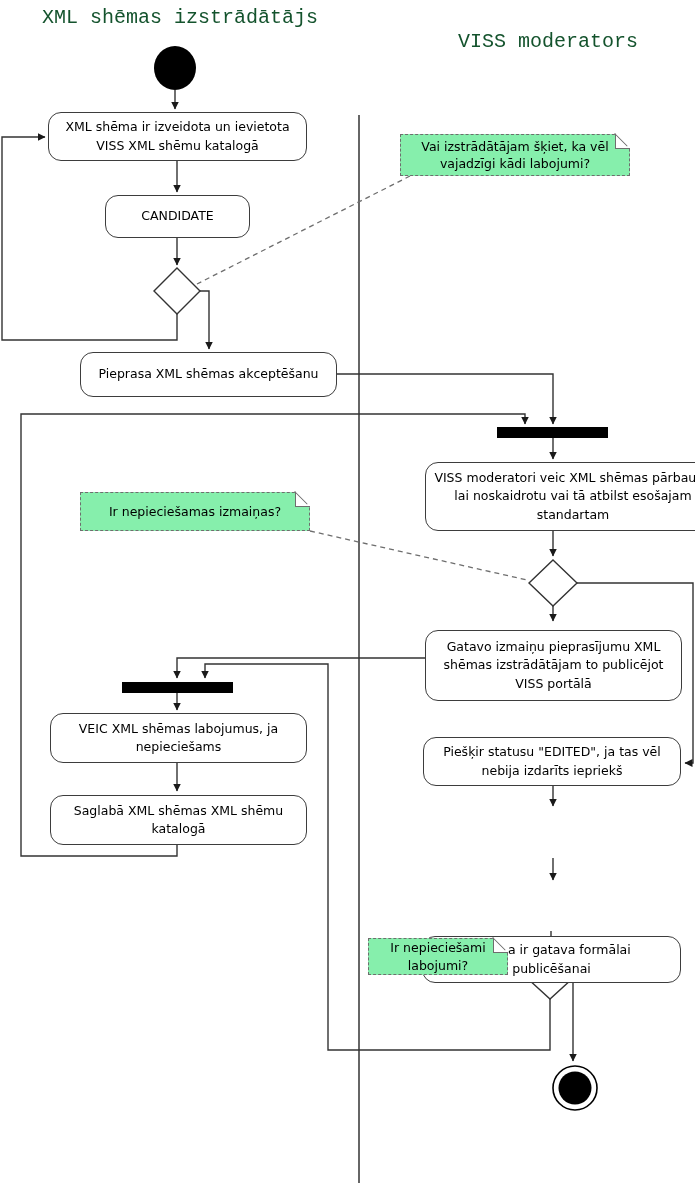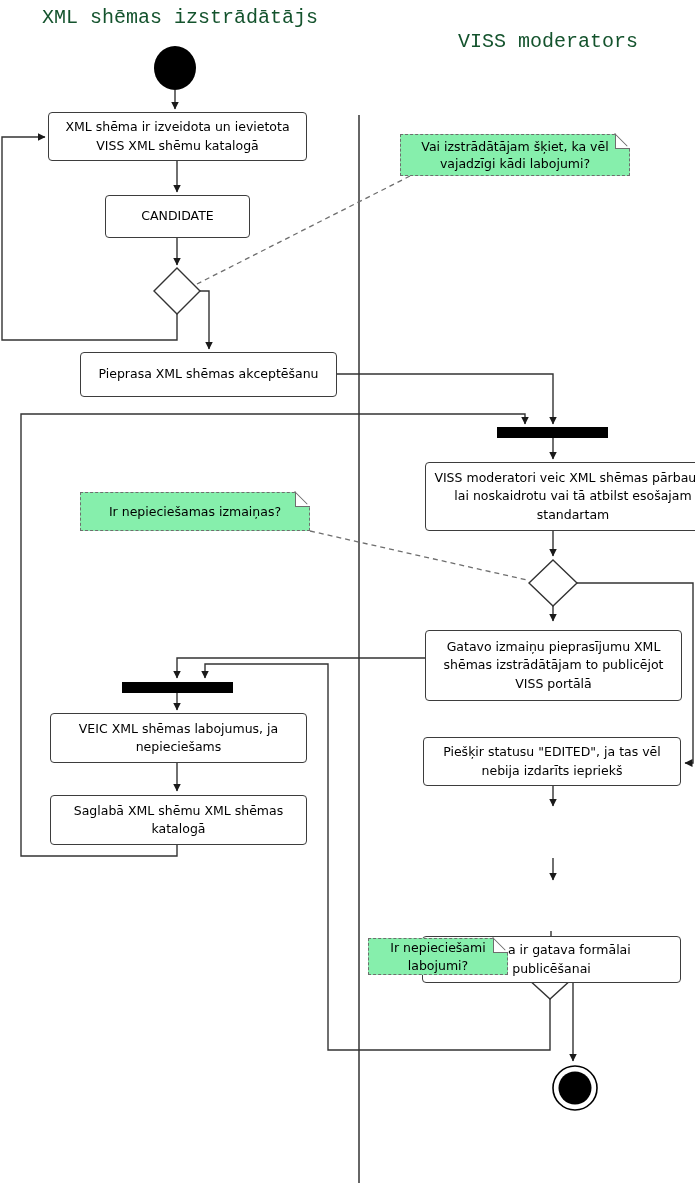--- a/index.html
+++ b/index.html
@@ -7,21 +7,21 @@
     position:relative;width:695px;height:1183px;background:#ffffff;
     font-family:"DejaVu Sans",sans-serif;color:#000;overflow:hidden;
   }
   .stage svg{position:absolute;left:0;top:0;}
   .lane-title{
     position:absolute;top:6px;font-size:20px;line-height:24px;
     font-family:Liberation Mono, monospace;color:#14532d;white-space:nowrap;
   }
   .activity{
     position:absolute;box-sizing:border-box;
-    border:1.4px solid #3d3d3d;border-radius:4px;background:#fff;
+    border:1.4px solid #3d3d3d;border-radius:13px;background:#fff;
     display:flex;align-items:center;justify-content:center;text-align:center;
     font-size:12.5px;line-height:1.45;padding:2px 8px;
   }
   .note{
     position:absolute;box-sizing:border-box;
     border:1.6px dashed #6e6e6e;background:#86efac;
     display:flex;align-items:center;justify-content:center;text-align:center;
     font-size:12.5px;line-height:1.4;padding:2px 8px;
   }
   .fold{
@@ -116,21 +116,21 @@
 
   <div class="activity" style="left:425px;top:630px;width:257px;height:71px;">
     <span>Gatavo izmaiņu pieprasījumu XML shēmas izstrādātājam to publicējot VISS portālā</span>
   </div>
 
   <div class="activity" style="left:50px;top:713px;width:257px;height:50px;">
     <span>VEIC XML shēmas labojumus, ja nepieciešams</span>
   </div>
 
   <div class="activity" style="left:50px;top:795px;width:257px;height:50px;">
-    <span>Saglabā XML shēmu XML shēmas katalogā</span>
+    <span>Saglabā XML shēmas XML shēmu katalogā</span>
   </div>
 
   <div class="activity" style="left:423px;top:737px;width:258px;height:49px;">
     <span>Piešķir statusu "EDITED", ja tas vēl nebija izdarīts iepriekš</span>
   </div>
 
 
   <div class="activity" style="left:422px;top:936px;width:259px;height:47px;">
     <span>Shēma ir gatava formālai publicēšanai</span>
   </div>

